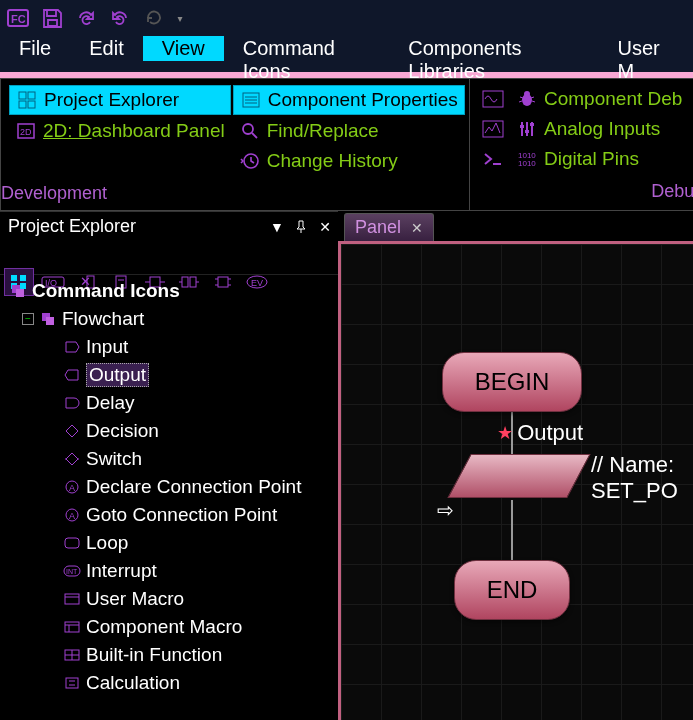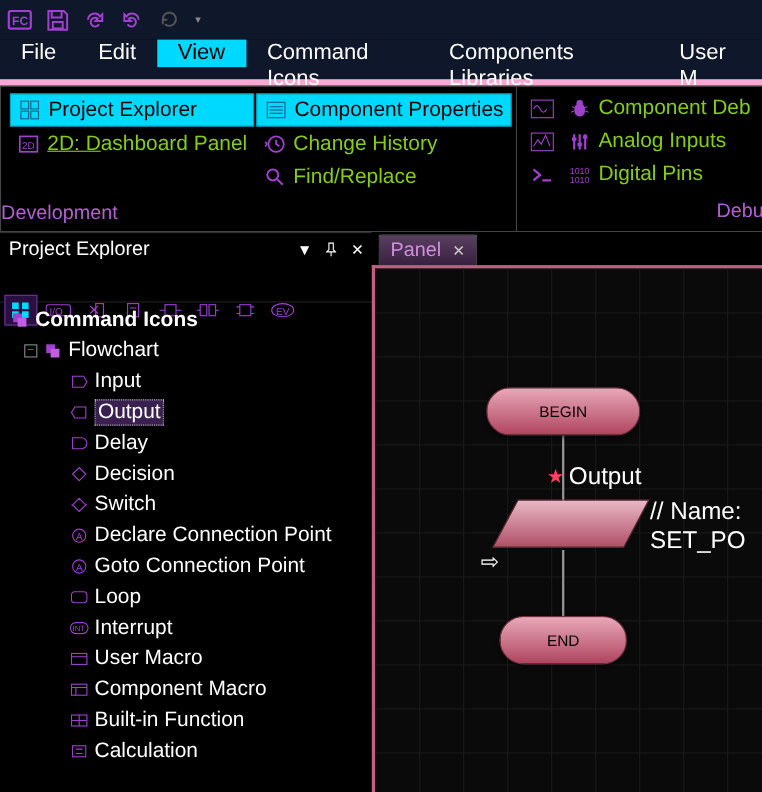--- a/index.html
+++ b/index.html
@@ -49,21 +49,21 @@
   
   
   .canvas-wrap { flex: 1; display: flex; flex-direction: column; position: relative; }
   .tab-strip { height: 30px; display: flex; align-items: flex-end; background: #000; padding-left: 6px; }
   .tab { height: 28px; display: flex; align-items: center; gap: 10px; padding: 0 10px; background: linear-gradient(#5a4060,#382040); border: 1px solid #555; border-bottom: none; font-size: 18px; color: #d090e0; border-radius: 3px 3px 0 0; cursor: pointer;}
   .tab-close { font-size: 14px; color: #ccc; }
   
   .canvas { flex: 1; background: #0a0a0a; position: relative; border: 3px solid #c06080; border-right: none; border-bottom: none; margin-left: 0; overflow:hidden;}
   .grid { position: absolute; inset: 0; background-image: linear-gradient(#1a1a1a 1px, transparent 1px), linear-gradient(90deg, #1a1a1a 1px, transparent 1px); background-size: 40px 40px; }
   
-  .node-cap { position: absolute; width: 140px; height: 44px; border-radius: 22px; background: linear-gradient(#e8a8b8, #b04560); display: flex; align-items: center; justify-content: center; font-size: 14px; color: #000; border: 1px solid #703040; box-shadow: 0 2px 4px rgba(0,0,0,0.5);}
+  .node-cap { position: absolute; width: 140px; height: 60px; border-radius: 22px; background: linear-gradient(#e8a8b8, #b04560); display: flex; align-items: center; justify-content: center; font-size: 24px; color: #000; border: 1px solid #703040; box-shadow: 0 2px 4px rgba(0,0,0,0.5);}
   .node-cap.end { width: 116px; }
   
   .flow-line { position: absolute; width: 2px; background: #999; left: 170px; }
   
   .output-label { position: absolute; color: #fff; font-size: 22px; display: flex; align-items: center; gap: 4px; }
   .star { color: #ff4060; font-size: 18px; }
   
   .parallelogram { position: absolute; width: 120px; height: 44px; background: linear-gradient(#e8b8c4, #b05068); transform: skewX(-28deg); border: 1px solid #703040; }
   
   .arrow { position: absolute; color: #fff; font-size: 20px; }
@@ -147,35 +147,35 @@
                 <line x1="4" y1="7" x2="16" y2="7" stroke="#006080"></line>
                 <line x1="4" y1="10" x2="16" y2="10" stroke="#006080"></line>
                 <line x1="4" y1="13" x2="16" y2="13" stroke="#006080"></line>
               </svg>
             </span>
           <span>Component Properties</span>
         </div>
         <div class="ribbon-btn">
           <span class="ricon">
               <svg width="20" height="20">
+                <circle cx="8" cy="8" r="5" fill="none" stroke="#a040d0" stroke-width="1.8"></circle>
+                <line x1="12" y1="12" x2="17" y2="17" stroke="#a040d0" stroke-width="1.8"></line>
+              </svg>
+            </span>
+          <span>Find/Replace</span>
+        </div>
+        <div class="ribbon-btn">
+          <span class="ricon">
+              <svg width="20" height="20">
                 <circle cx="11" cy="10" r="7" fill="none" stroke="#a040d0" stroke-width="1.6"></circle>
                 <path d="M11 6v4l3 2" fill="none" stroke="#a040d0" stroke-width="1.6"></path>
                 <path d="M3 10l-2-2m2 2l-2 2" stroke="#a040d0" stroke-width="1.6"></path>
               </svg>
             </span>
           <span>Change History</span>
-        </div>
-        <div class="ribbon-btn">
-          <span class="ricon">
-              <svg width="20" height="20">
-                <circle cx="8" cy="8" r="5" fill="none" stroke="#a040d0" stroke-width="1.8"></circle>
-                <line x1="12" y1="12" x2="17" y2="17" stroke="#a040d0" stroke-width="1.8"></line>
-              </svg>
-            </span>
-          <span>Find/Replace</span>
         </div>
       </div>
     </div>
     <div class="ribbon-group-label">Development</div>
   </div>
 
   <div class="ribbon-group" style="flex:1;border-left:none;">
     <div class="ribbon-group-body">
       <div class="ribbon-col">
         <div class="ribbon-btn" style="padding:3px 4px;">

